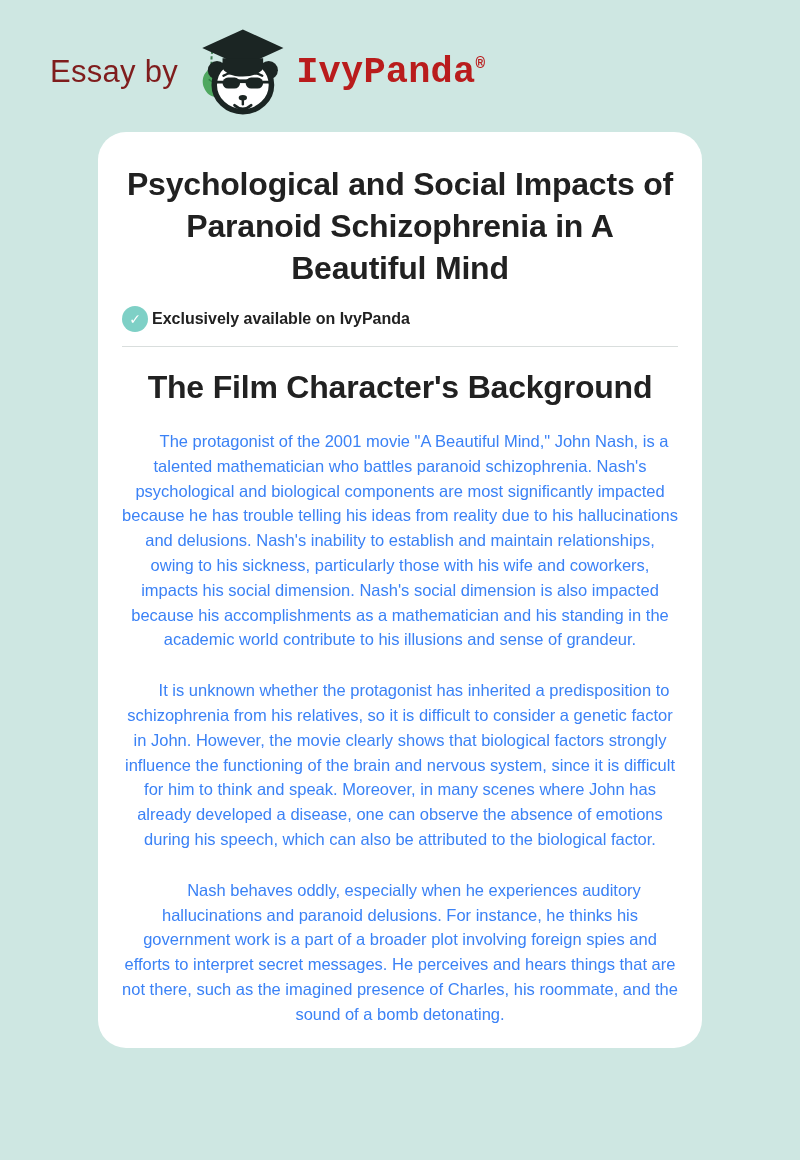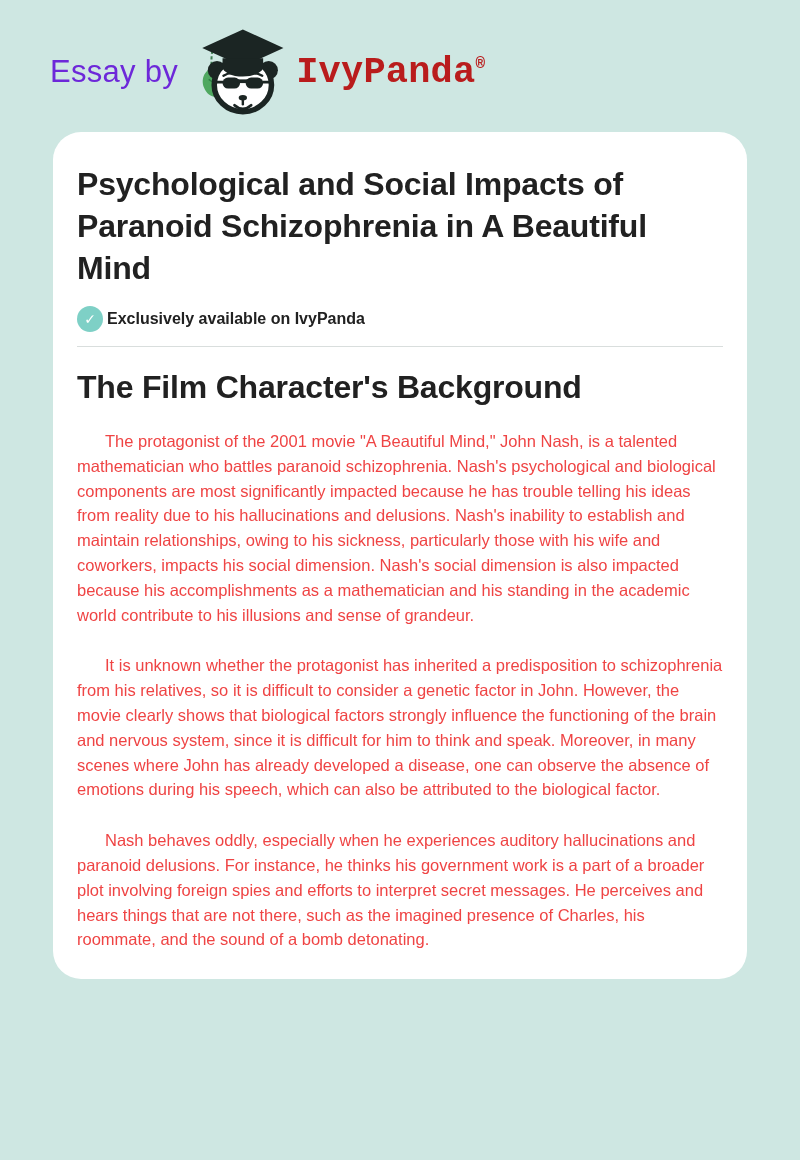--- a/index.html
+++ b/index.html
@@ -14,21 +14,21 @@
 
   
   .header {
     display: flex;
     align-items: center;
     padding: 26px 0 0 50px;
     height: 118px;
   }
   .essay-by {
     font-size: 31px;
-    color: #6d28d9;
+    color: #7f1d1d;
     letter-spacing: 0.3px;
   }
   .logo {
     display: block;
     margin: 0 8px 0 16px;
   }
   .logo svg { display: block; }
   .brand {
     font-family: Liberation Mono, monospace;
     font-weight: 700;
@@ -37,25 +37,26 @@
     letter-spacing: 0.2px;
   }
   .brand sup {
     font-size: 16px;
     font-weight: 700;
     vertical-align: 14px;
   }
 
   
   .card {
-    width: 694px;
+    width: 604px;
     margin: 14px auto 0 auto;
     background: #ffffff;
     border-radius: 28px;
-    padding: 31px 24px 27px 24px;
+    padding: 31px 24px 21px 24px;
+    text-align: center;
   }
 
   .title {
     margin: 0;
     font-size: 32px;
     line-height: 42px;
     font-weight: 700;
     color: #212121;
     letter-spacing: -0.2px;
   }
@@ -97,21 +98,21 @@
     font-size: 32px;
     line-height: 32px;
     font-weight: 700;
     color: #212121;
     letter-spacing: -0.2px;
   }
   .section p {
     margin: 26px 0 0 0;
     font-size: 16.5px;
     line-height: 24.8px;
-    color: #ef4444;
+    color: #3b82f6;
     text-indent: 28px;
   }
 </style>
 </head>
 <body>
 
 <header class="header">
   <span class="essay-by">Essay by</span>
   <span class="logo">
     <svg width="94" height="96" viewBox="0 0 100 104" aria-hidden="true">

